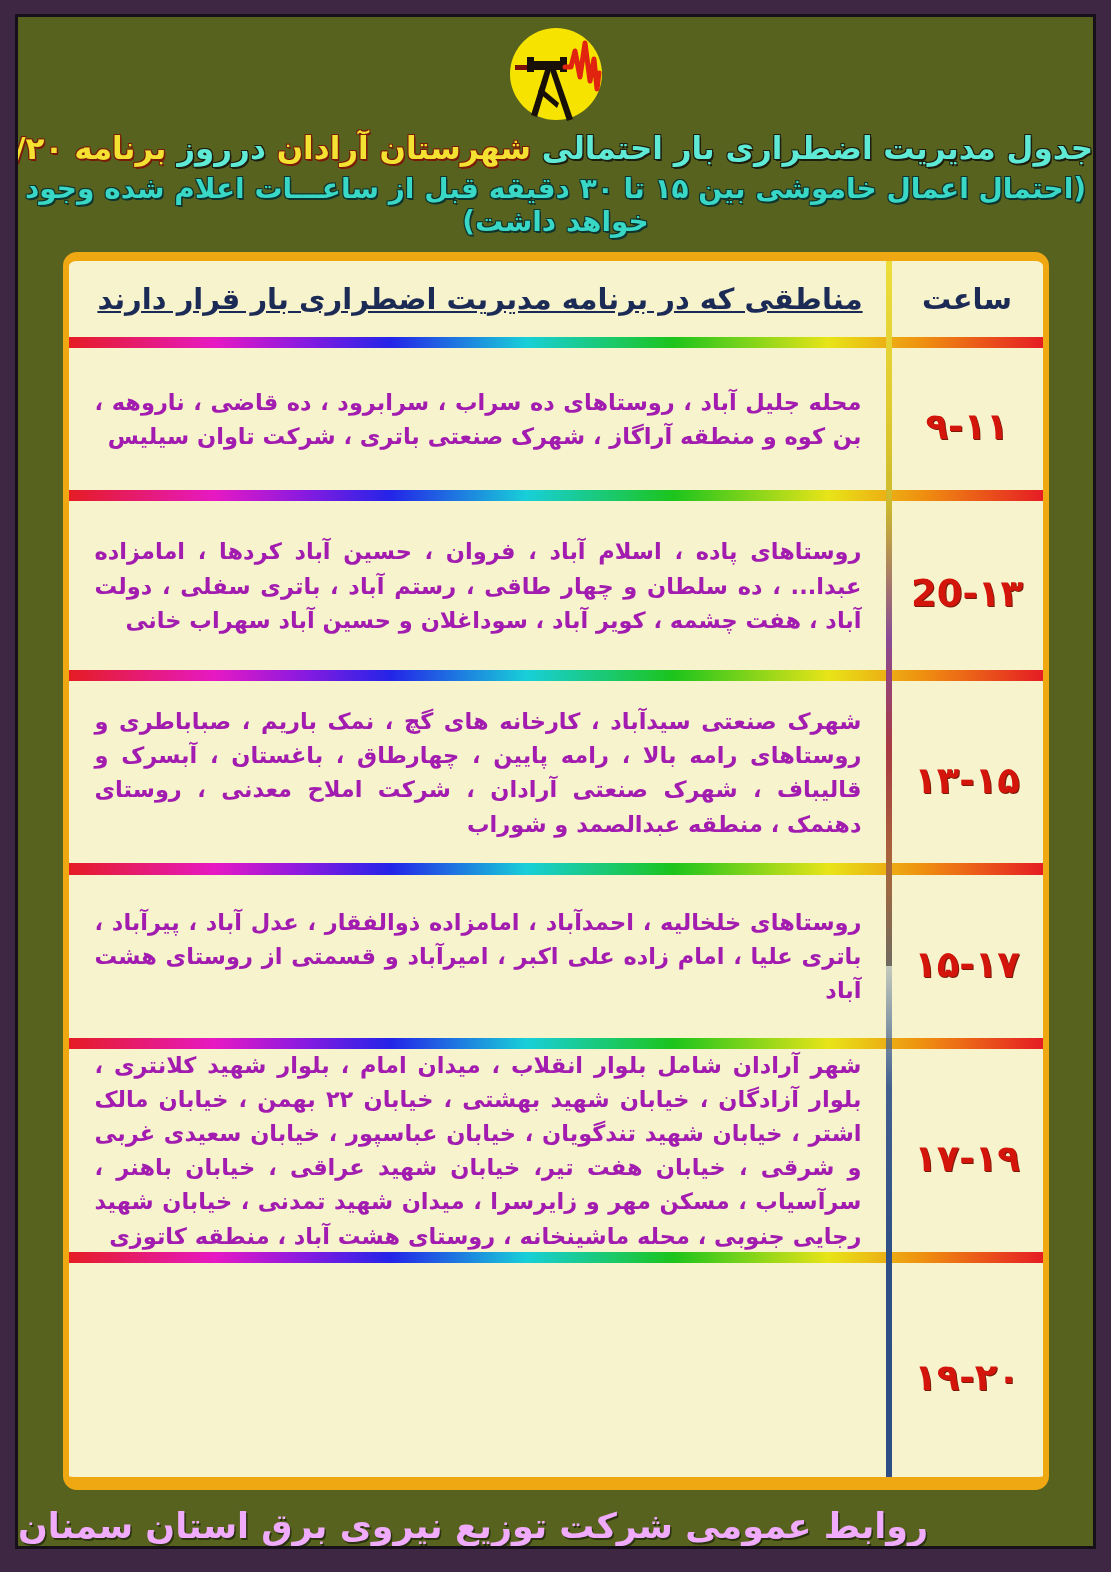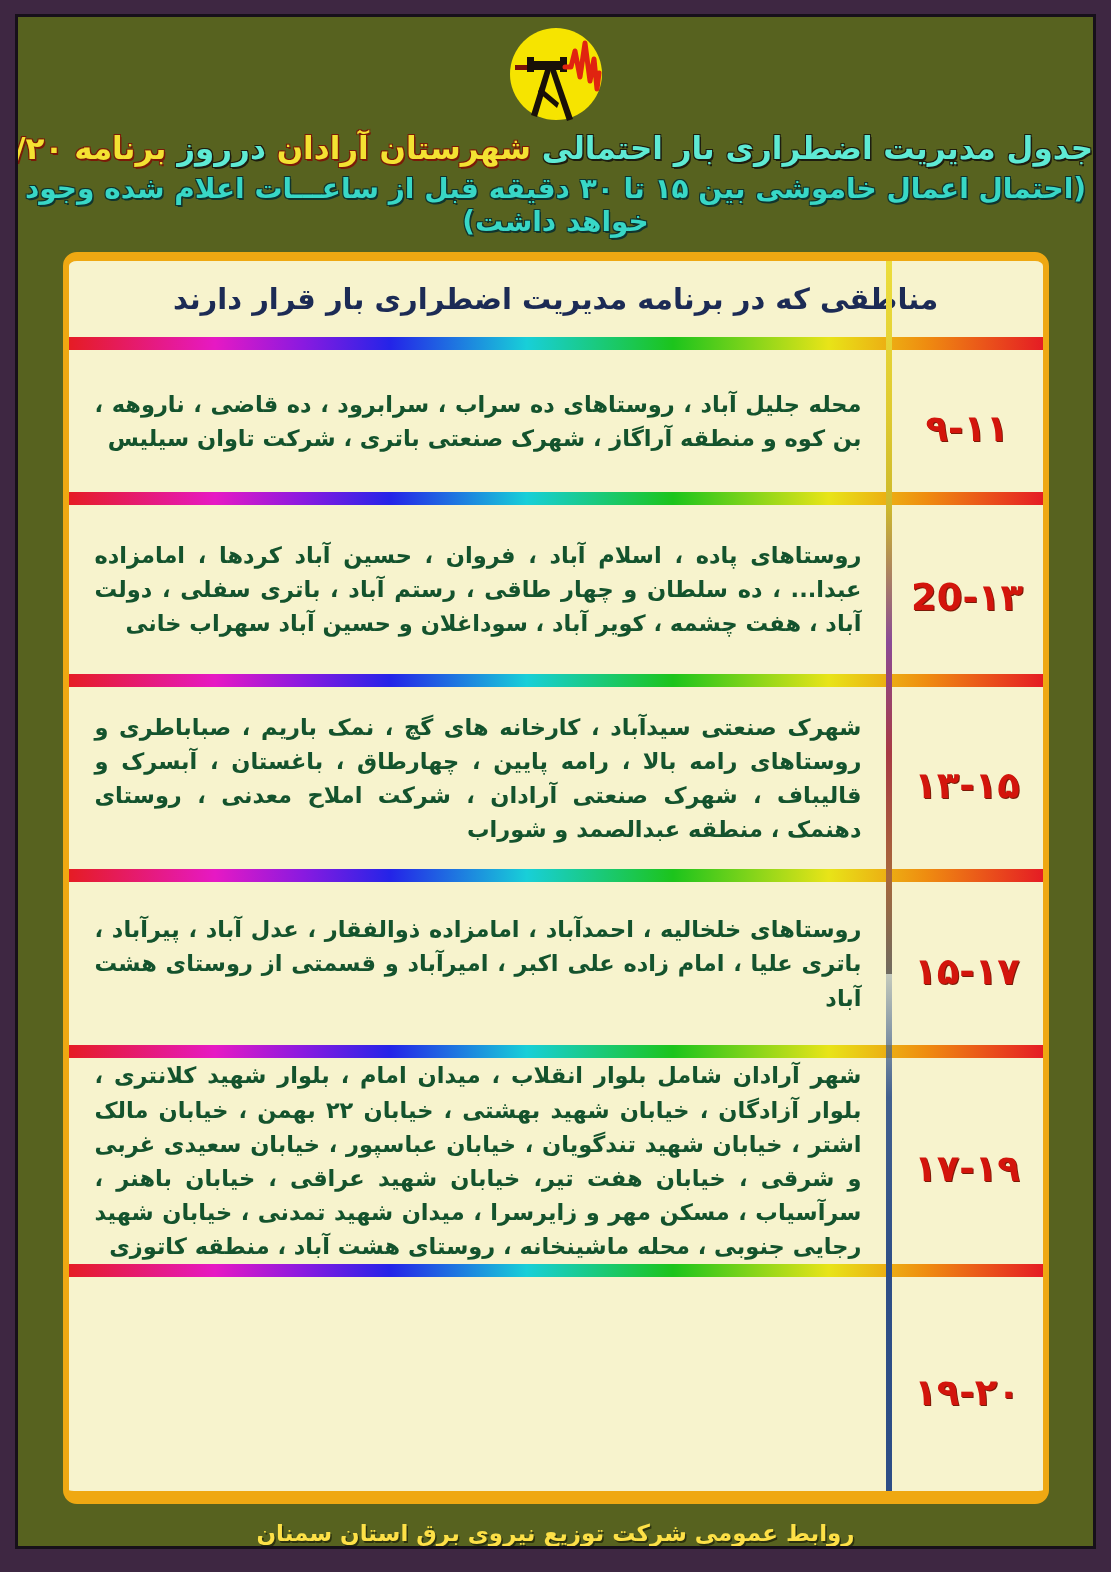--- a/index.html
+++ b/index.html
@@ -75,28 +75,28 @@
     width:151px;flex:0 0 151px;
     display:flex;align-items:center;justify-content:center;
     font-weight:bold;
   }
   .cell-regions{
     box-sizing:border-box;
     flex:1;
     display:flex;align-items:center;
     padding:8px 30px 8px 26px;
   }
-  .hdr .cell-regions{justify-content:center;padding:22px 20px;}
+  .hdr .cell-regions{justify-content:center;padding:22px 20px;text-decoration:underline;}
   .hdr{min-height:76px;}
   .hdr .cell-time,.hdr .cell-regions{
     font-size:29px;font-weight:bold;color:#1c2b55;text-align:center;
   }
   .regions-text{
     width:100%;
-    font-size:22.5px;font-weight:bold;color:#14532d;
+    font-size:22.5px;font-weight:bold;color:#a21caf;
     line-height:1.52;
     text-align:justify;
     text-justify:inter-word;
   }
   .time-text{
     direction:ltr;unicode-bidi:embed;
     font-size:37px;font-weight:bold;color:#d3150c;
     text-shadow:1px 1px 0 #7a1a08;
     margin-top:16px;
   }
@@ -104,22 +104,22 @@
     height:14px;position:relative;z-index:2;
     background:linear-gradient(90deg,
       #e51c24 0%, #e619c4 15%, #8a1ae0 24%, #2424e8 33%,
       #18cfd8 47%, #1cc41c 62%, #e8e418 78%, #ef8c10 88%, #e51c24 100%);
   }
   .r1{min-height:142px;} .r2{min-height:169px;} .r3{min-height:182px;}
   .r4{min-height:163px;} .r5{min-height:203px;} .r6{min-height:214px;}
   
   .footer{
     margin-top:16px;
-    width:100%;text-align:center;
-    font-size:23px;font-weight:bold;color:#fde047;
+    width:100%;text-align:left;
+    font-size:35px;font-weight:bold;color:#f0abfc;
     text-shadow:1.5px 1.5px 0 #2c330f;
   }
 </style>
 </head>
 <body>
 
 <div class="page">
   <div class="inner">
 
     <div class="logo">
@@ -143,20 +143,21 @@
       <span class="t-yellow">برنامه</span>
       <span class="t-yellow" dir="ltr">۹۷/۰۵/۲۰</span>
     </div>
 
     <div class="title2" dir="rtl">(احتمال اعمال خاموشی بین ۱۵ تا ۳۰ دقیقه قبل از ساعـــات اعلام شده وجود خواهد داشت)</div>
 
     <div class="sched" dir="rtl">
       <div class="vdivider"></div>
 
       <div class="row hdr">
+        <div class="cell-time">ساعت</div>
         <div class="cell-regions">مناطقی که در برنامه مدیریت اضطراری بار قرار دارند</div>
       </div>
       <div class="rainbow"></div>
 
       <div class="row r1">
         <div class="cell-time">
             <span class="time-text">۹-۱۱</span>
           </div>
         <div class="cell-regions">
             <div class="regions-text">محله جلیل آباد ، روستاهای ده سراب ، سرابرود ، ده قاضی ، ناروهه ، بن کوه و منطقه آراگاز ، شهرک صنعتی باتری ، شرکت تاوان سیلیس</div>

